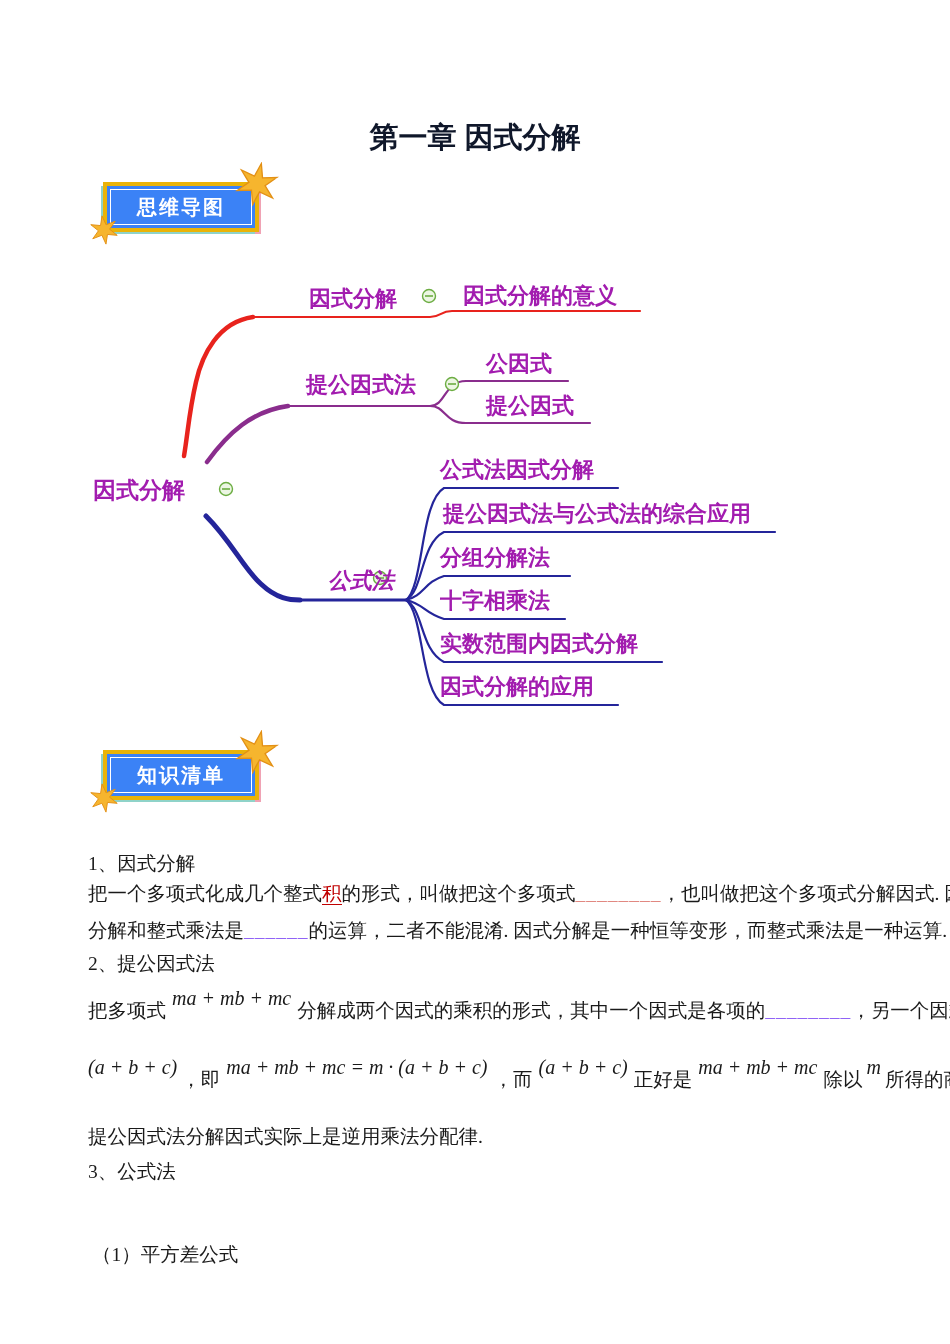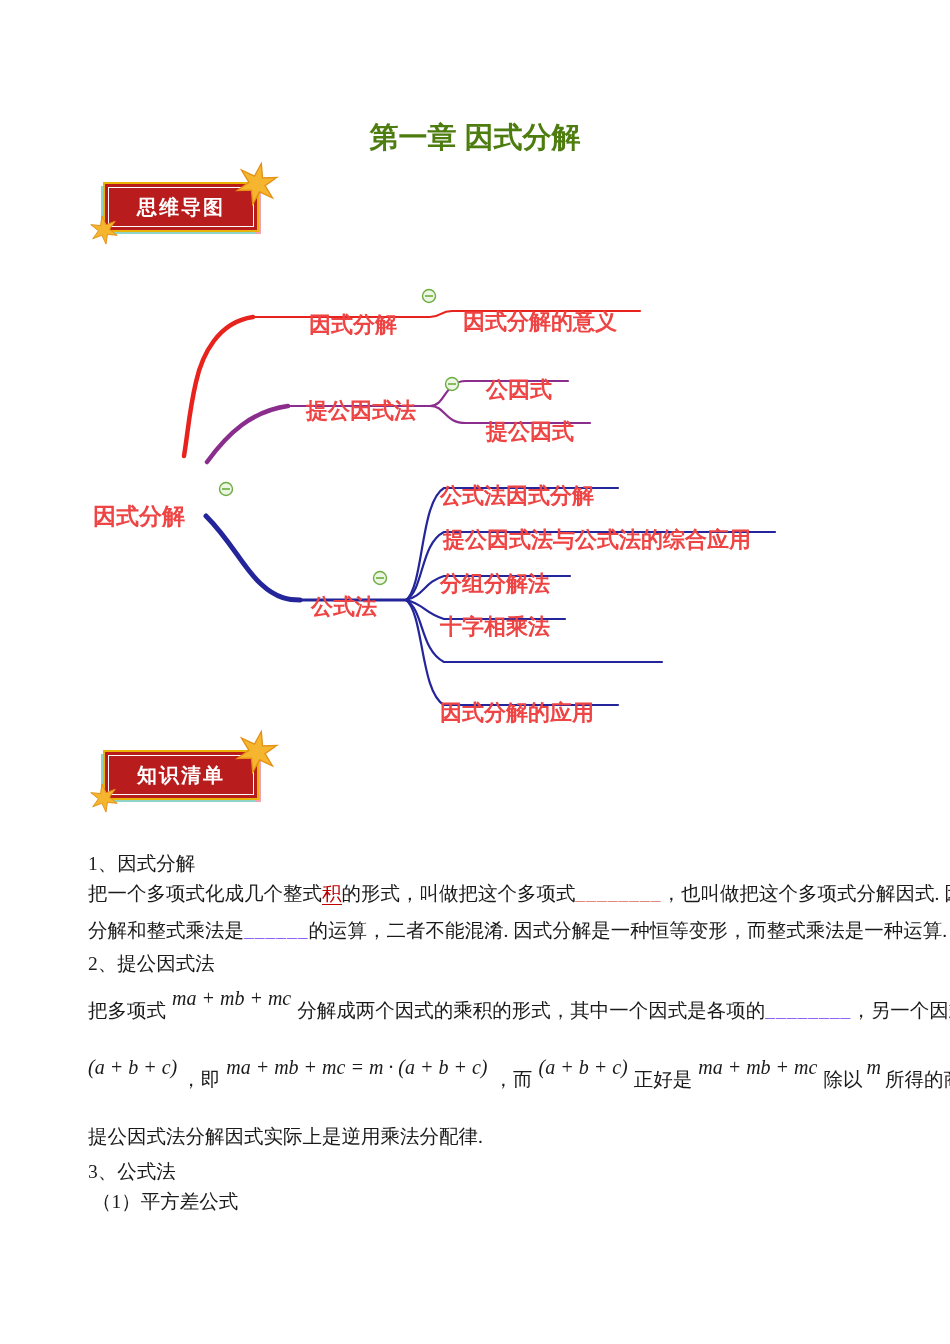--- a/index.html
+++ b/index.html
@@ -5,48 +5,47 @@
   * { margin:0; padding:0; box-sizing:border-box; }
   html,body { background:#ffffff; }
   body {
     width:950px; height:1344px; position:relative;
     font-family:"Liberation Serif", serif; color:#1a1a1a;
   }
   
   .doc-title {
     position:absolute; left:0; top:118px; width:100%;
     text-align:center; font-family:"Liberation Sans", sans-serif;
-    font-weight:bold; font-size:29px; color:#4d7c0f;
+    font-weight:bold; font-size:29px; color:#0f172a;
   }
   
   .badge { position:absolute; width:156px; height:50px; }
   .badge-box {
-    position:absolute; inset:0; background:#b91c1c;
-    border:2px solid #eab308;
+    position:absolute; inset:0; background:#3b82f6;
+    border:4px solid #eab308;
     box-shadow:-3px 3px 0 -1px #8fd3c9, 3px 3px 0 -1px #f0a2b4;
   }
   .badge-inner {
     position:absolute; inset:3px; border:1.5px solid #ffffff;
     display:flex; align-items:center; justify-content:center;
   }
   .badge-label {
     font-family:"Liberation Sans", sans-serif; font-weight:bold;
     font-size:20px; color:#ffffff; letter-spacing:2px;
   }
   .star { position:absolute; z-index:3; }
   .star-tr { width:44px; height:44px; right:-20px; top:-20px; }
   .star-bl { width:30px; height:30px; left:-14px; bottom:-13px; }
   
   .mindmap { position:absolute; left:0; top:270px; width:950px; height:450px; }
   .mindmap svg.mm-lines { position:absolute; left:0; top:0; }
   .mm-label {
     position:absolute; font-family:"Liberation Sans", sans-serif;
-    font-weight:bold; color:#ef4444; font-size:22px; white-space:nowrap;
+    font-weight:bold; color:#a21caf; font-size:22px; white-space:nowrap;
     line-height:28px;
-    margin-top:26px;
   }
   .mm-root { font-size:23px; }
   
   .kline {
     position:absolute; left:88px; font-size:19.5px; line-height:27px;
     white-space:nowrap; color:#1a1a1a;
   }
   .red-term { color:#c00000; border-bottom:1.5px solid #c00000; }
   .blank-red { color:#e0837c; letter-spacing:1px; }
   .blank-dark { color:#8b5cf6; letter-spacing:1px; }
@@ -113,25 +112,26 @@
       <line x1="376" y1="308" x2="384" y2="308" stroke="#6cad42" stroke-width="1.6"></line>
     </g>
   </svg>
 
   <div class="mm-label mm-root" style="left:93px; top:206px;">因式分解</div>
   <div class="mm-label" style="left:309px; top:15px;">因式分解</div>
   <div class="mm-label" style="left:463px; top:12px;">因式分解的意义</div>
   <div class="mm-label" style="left:306px; top:103px;font-family:Liberation Mono, monospace;">提公因式法</div>
   <div class="mm-label" style="left:486px; top:80px;">公因式</div>
   <div class="mm-label" style="left:486px; top:122px;">提公因式</div>
-  <div class="mm-label" style="left:311px; top:297px;">公式法</div>
+  <div class="mm-label" style="left:328px; top:297px;font-style:italic;">公式法</div>
   <div class="mm-label" style="left:440px; top:186px;text-align:center;">公式法因式分解</div>
   <div class="mm-label" style="left:443px; top:230px;">提公因式法与公式法的综合应用</div>
   <div class="mm-label" style="left:440px; top:274px;">分组分解法</div>
   <div class="mm-label" style="left:440px; top:317px;">十字相乘法</div>
+  <div class="mm-label" style="left:440px; top:360px;">实数范围内因式分解</div>
   <div class="mm-label" style="left:440px; top:403px;">因式分解的应用</div>
 </div>
 
 <div class="badge" style="left:103px; top:750px;">
   <div class="badge-box">
     <div class="badge-inner">
       <span class="badge-label">知识清单</span>
     </div>
   </div>
   <svg class="star star-tr" viewBox="0 0 40 40">
@@ -159,13 +159,13 @@
 </div>
 
 <div class="kline" style="top:1066px;">
   <span class="formula small-gap" style="padding-left:0;">(a + b + c)</span><span>，即</span><span class="formula">ma + mb + mc = m · (a + b + c)</span><span>，而</span><span class="formula">(a + b + c)</span><span>正好是</span><span class="formula">ma + mb + mc</span><span>除以</span><span class="formula small-gap">m</span><span>所得的商，</span>
 </div>
 
 <div class="kline" style="top:1123px;">提公因式法分解因式实际上是逆用乘法分配律.</div>
 
 <div class="kline" style="top:1158px;">3、公式法</div>
 
-<div class="kline" style="top:1188px; left:92px;">（1）平方差公式</div>
+<div class="kline" style="top:1241px; left:92px;">（1）平方差公式</div>
 
 </body></html>

